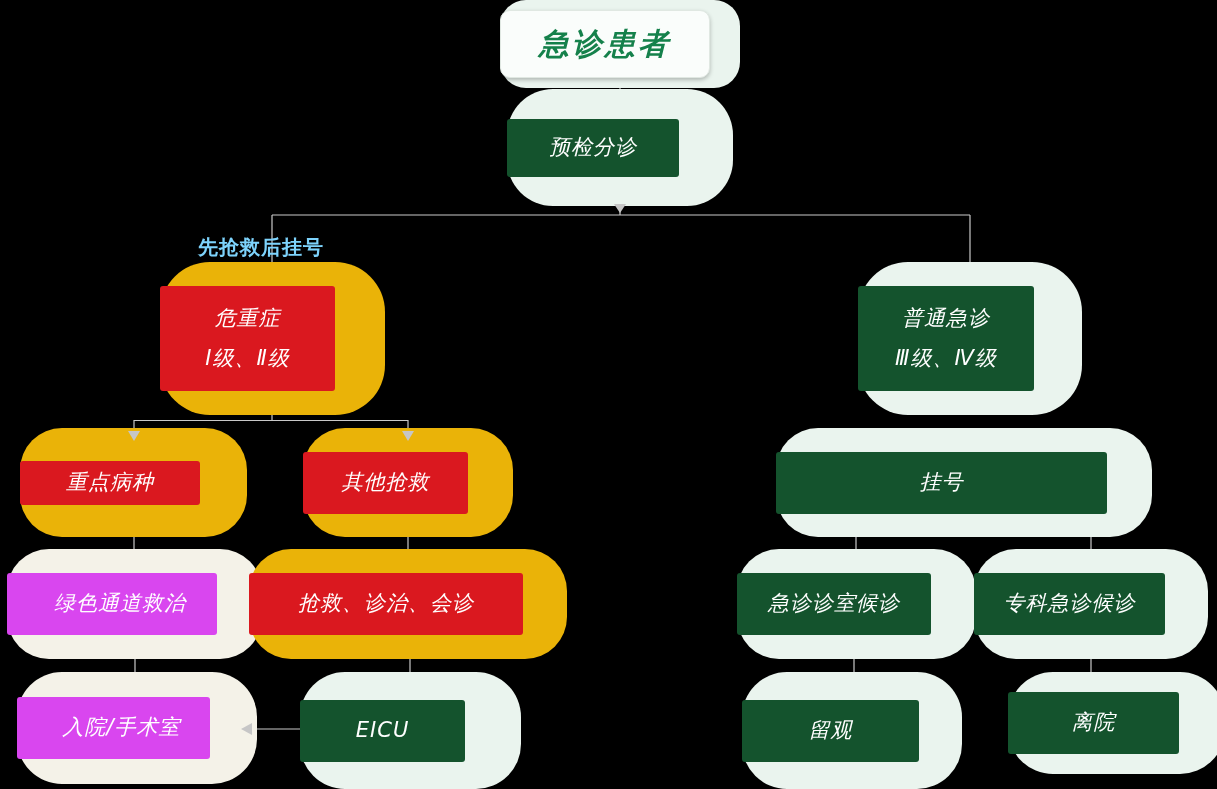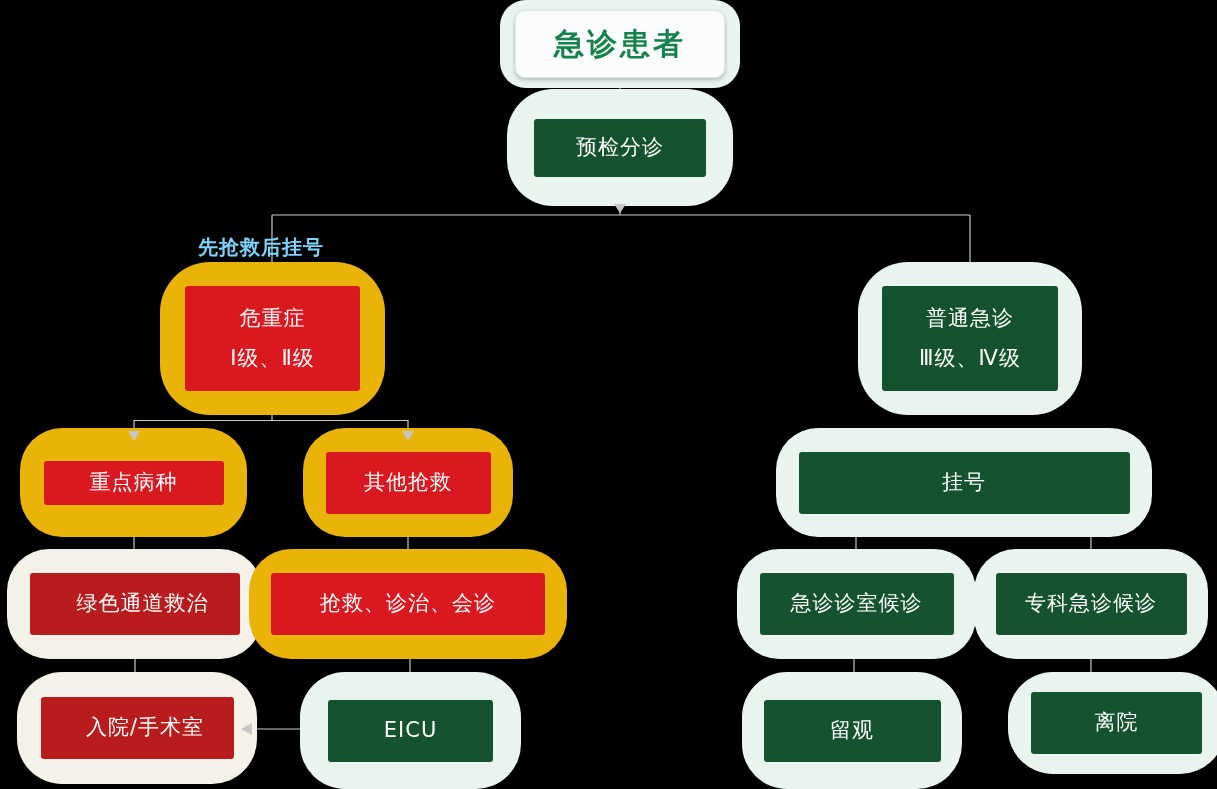--- a/index.html
+++ b/index.html
@@ -10,36 +10,37 @@
     overflow:hidden;
   }
   .canvas { position:relative; width:1217px; height:789px; background:#000; }
 
   svg.layer { position:absolute; left:0; top:0; pointer-events:none; }
   .lines { z-index:1; }
   .arrows-top { z-index:3; }
 
   .halo {
     position:absolute; z-index:2;
-    display:flex; align-items:center; justify-content:center;
+    display:flex; align-items:center; justify-content:flex-start;
     border-radius:44px;
+    font-style:italic;
   }
   .halo.mint  { background:#eaf4ee; }
   .halo.pink  { background:#eab308; }
   .halo.cream { background:#f4f2e8; }
 
   .box {
     display:flex; flex-direction:column;
     align-items:center; justify-content:center;
     color:#ffffff; font-size:21px; letter-spacing:1px;
     border-radius:3px; text-align:center; line-height:1.2;
   }
   .box.green  { background:#14532d; }
   .box.red    { background:#da181f; }
-  .box.yellow { background:#b91c1c;padding-left:16px; }
+  .box.yellow { background:#d946ef;padding-left:16px; }
   .box.white  {
     background:#fafdfb; color:#15814b;
     font-weight:bold; font-size:30px; letter-spacing:3px;
     border-radius:10px; border:1px solid #e0e8e2;
     box-shadow:0 2px 4px rgba(0,0,0,0.25);
   }
   .two-line span { display:block; line-height:1.9; }
 
   .branch-label {
     position:absolute; z-index:2;

